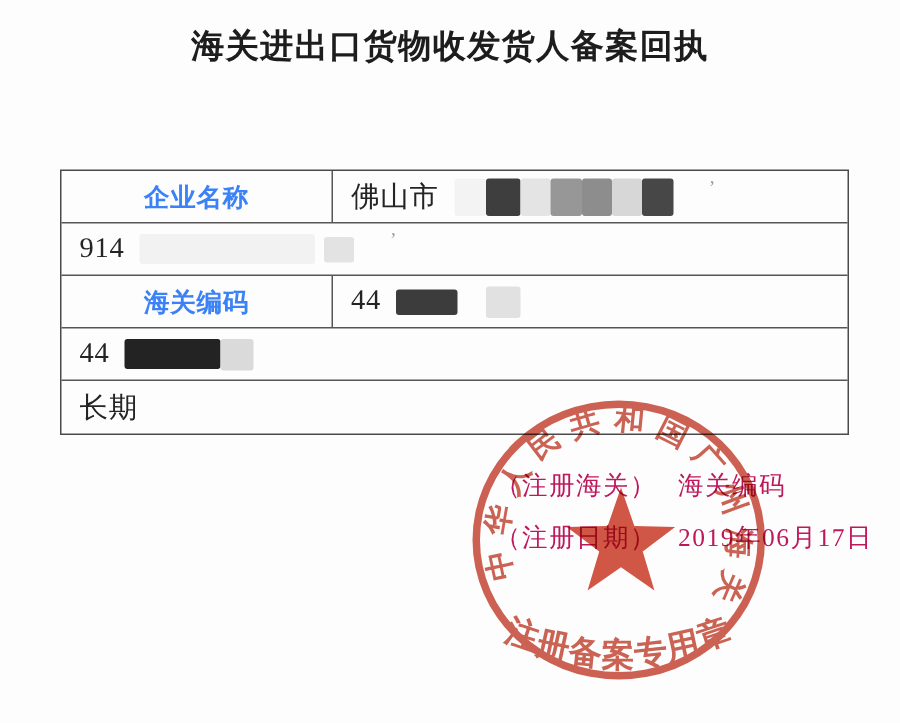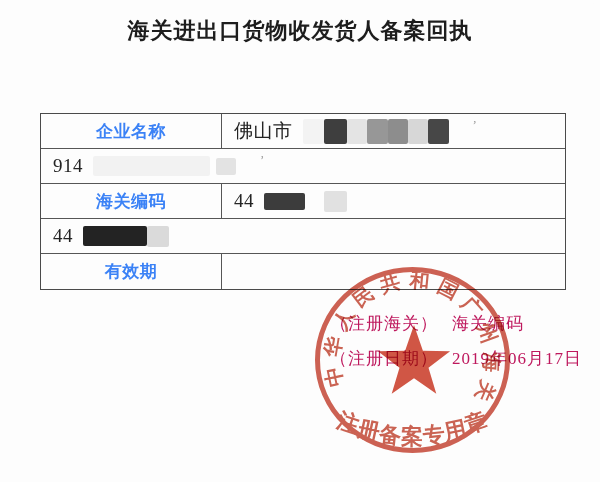--- a/index.html
+++ b/index.html
@@ -94,21 +94,23 @@
     <div class="t-row">
       <div class="t-value">
         <span class="val-text">44</span>
         <span class="red-strip">
             <span class="red-block" style="width: 64px; height: 20px; background: rgb(35, 35, 35);"></span>
             <span class="red-block" style="width: 22px; height: 21px; background: rgb(218, 218, 218);"></span>
           </span>
       </div>
     </div>
     <div class="t-row">
-      <div class="t-label">有效期</div>
+      <div class="t-value">
+        <span class="val-text">长期</span>
+      </div>
     </div>
   </div>
 
   <div class="footer-line line-customs">
     <span>（注册海关）</span>
     <span>海关编码</span>
   </div>
   <div class="footer-line line-date">
     <span>（注册日期）</span>
     <span>2019年06月17日</span>

